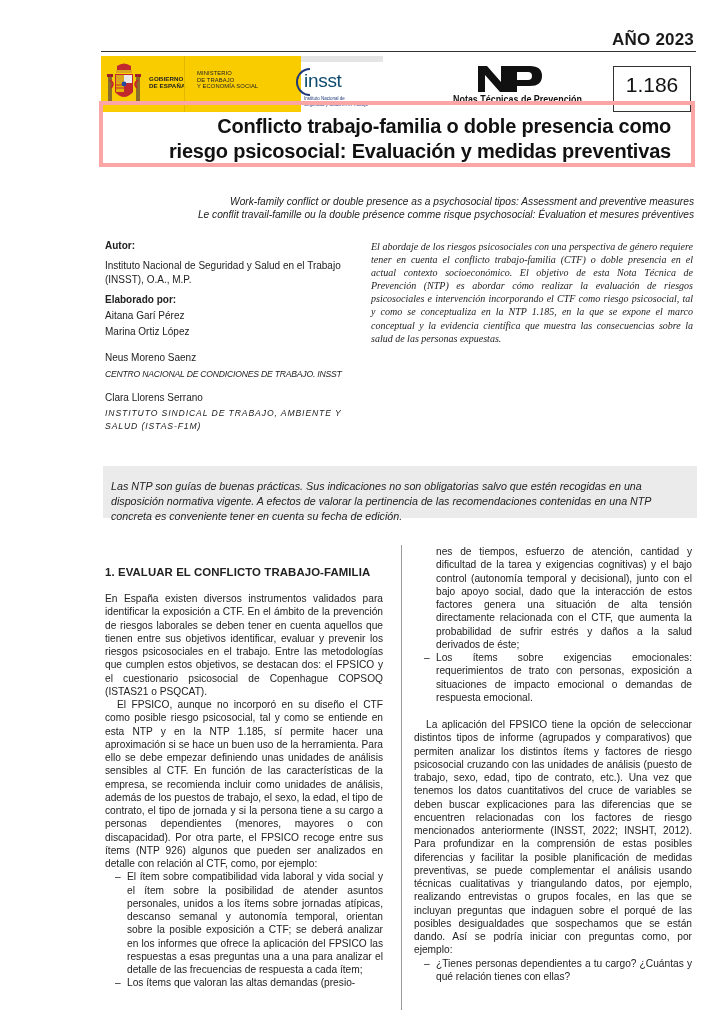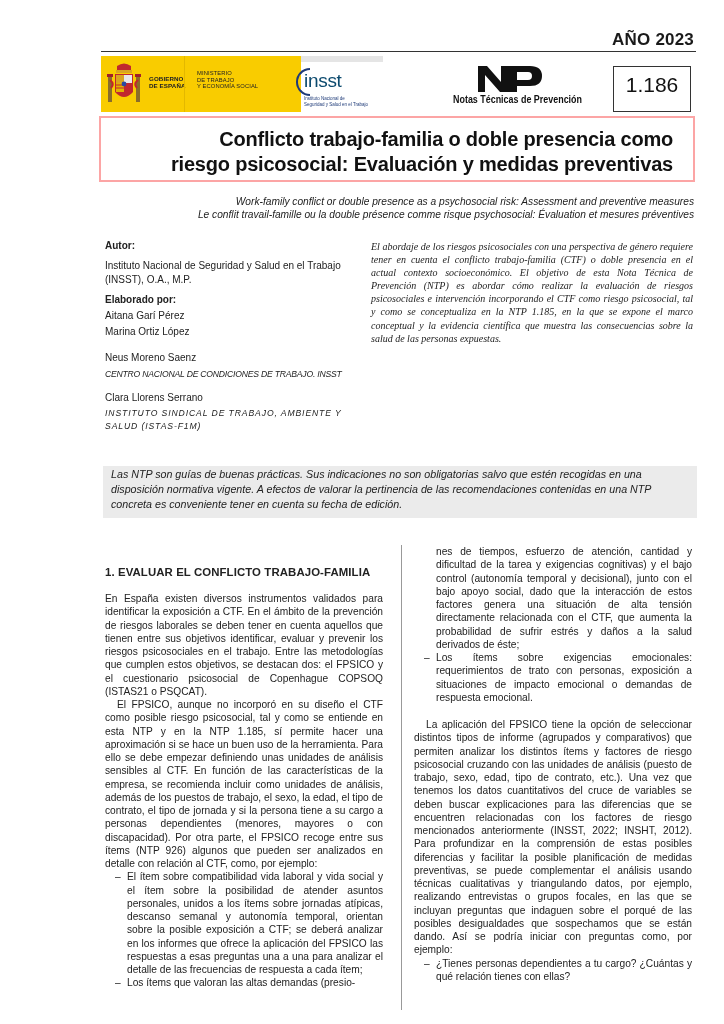--- a/index.html
+++ b/index.html
@@ -17,34 +17,34 @@
     .grey-strip { position: absolute; top: 56px; left: 301px; width: 82px; height: 6px; background: #e5e5e5; }
     .insst { position: absolute; top: 66px; left: 296px; width: 100px; height: 46px; }
     .insst-arc { position: absolute; left: 0; top: 2px; width: 14px; height: 28px; border: 2px solid #1e3a78; border-right: none; border-radius: 14px 0 0 14px; }
     .insst-word { position: absolute; left: 8px; top: 4px; font-size: 19px; color: #0c4a6e; letter-spacing: -0.3px; }
     .insst-sub { position: absolute; left: 8px; top: 30px; font-size: 4.5px; line-height: 5.5px; color: #1e3a78; }
 
     .np-logo { position: absolute; top: 64px; left: 476px; width: 70px; height: 30px; }
     .np-caption { position: absolute; top: 93px; left: 440px; width: 155px; text-align: center; font-size: 10.5px; font-weight: bold; color: #111; transform: scaleX(0.85); transform-origin: center; letter-spacing: 0; }
     .ntp-number { position: absolute; top: 66px; left: 613px; width: 78px; height: 46px; border: 1px solid #333; font-size: 21px; text-align: center; line-height: 36px; color: #111; }
 
-    .title-box { position: absolute; top: 116px; left: 99px; width: 596px; height: 66px; border: 2px solid #fca5a5; }
+    .title-box { position: absolute; top: 101px; left: 99px; width: 596px; height: 66px; border: 4px solid #fca5a5; }
     .title-box .title { position: absolute; right: 20px; top: 9px; text-align: right; font-size: 20px; line-height: 25px; font-weight: bold; color: #111; letter-spacing: -0.2px; }
 
     .subtitles { position: absolute; top: 195px; right: 30px; text-align: right; font-size: 10.2px; line-height: 13px; font-style: italic; color: #222; }
 
     .author-block { position: absolute; top: 239px; left: 105px; width: 260px; font-size: 10px; line-height: 14px; color: #222; }
     .author-block .label { font-weight: bold; }
     .author-block .inst { font-style: italic; font-size: 8.6px; letter-spacing: 0.3px; }
     .gap6 { height: 6px; }
     .gap10 { height: 10px; }
 
     .abstract { position: absolute; top: 240px; left: 371px; width: 322px; font-size: 10px; line-height: 13.1px; font-style: italic; text-align: justify; color: #222; font-family: Liberation Serif, serif; }
 
-    .disclaimer { position: absolute; top: 466px; left: 103px; width: 594px; height: 52px; background: #ebebeb; padding: 1px 8px; font-size: 10.7px; line-height: 15px; font-style: italic; color: #222; }
+    .disclaimer { position: absolute; top: 466px; left: 103px; width: 594px; height: 52px; background: #ebebeb; padding: 13px 8px; font-size: 10.7px; line-height: 15px; font-style: italic; color: #222; }
 
     .col { position: absolute; top: 542px; width: 278px; font-size: 10.2px; line-height: 13.25px; text-align: justify; color: #222; }
     .col-left { left: 105px; margin-top: 23px; }
     .col-right { left: 414px; top: 545px; }
     .h1 { font-weight: bold; font-size: 11.4px; line-height: 15px; margin-bottom: 12px; letter-spacing: 0.1px; text-align: left; }
     .p { text-indent: 0; }
     .p.indent { text-indent: 12px; }
     .list-item { position: relative; padding-left: 22px; }
     .list-item .dash { position: absolute; left: 10px; top: 0; }
     .col-right .list-item .dash { left: 10px; }
@@ -106,21 +106,21 @@
 <div class="ntp-number">1.186</div>
 
 <div class="title-box">
   <div class="title">
     <div>Conflicto trabajo-familia o doble presencia como</div>
     <div>riesgo psicosocial: Evaluación y medidas preventivas</div>
   </div>
 </div>
 
 <div class="subtitles">
-  <div>Work-family conflict or double presence as a psychosocial risk: Assessment and preventive measures</div>
+  <div>Work-family conflict or double presence as a psychosocial tipos: Assessment and preventive measures</div>
   <div>Le conflit travail-famille ou la double présence comme risque psychosocial: Évaluation et mesures préventives</div>
 </div>
 
 <div class="author-block">
   <div class="label">Autor:</div>
   <div class="gap6"></div>
   <div>Instituto Nacional de Seguridad y Salud en el Trabajo</div>
   <div>(INSST), O.A., M.P.</div>
   <div class="gap6"></div>
   <div class="label">Elaborado por:</div>

